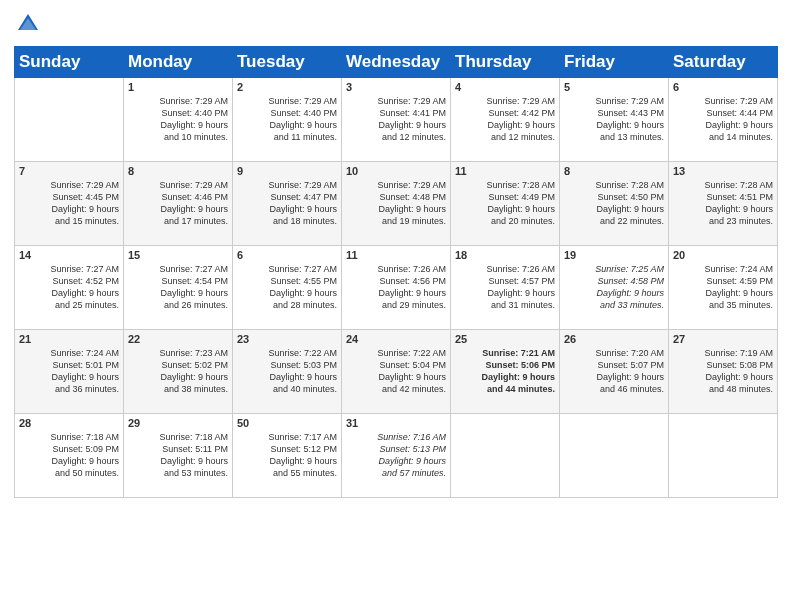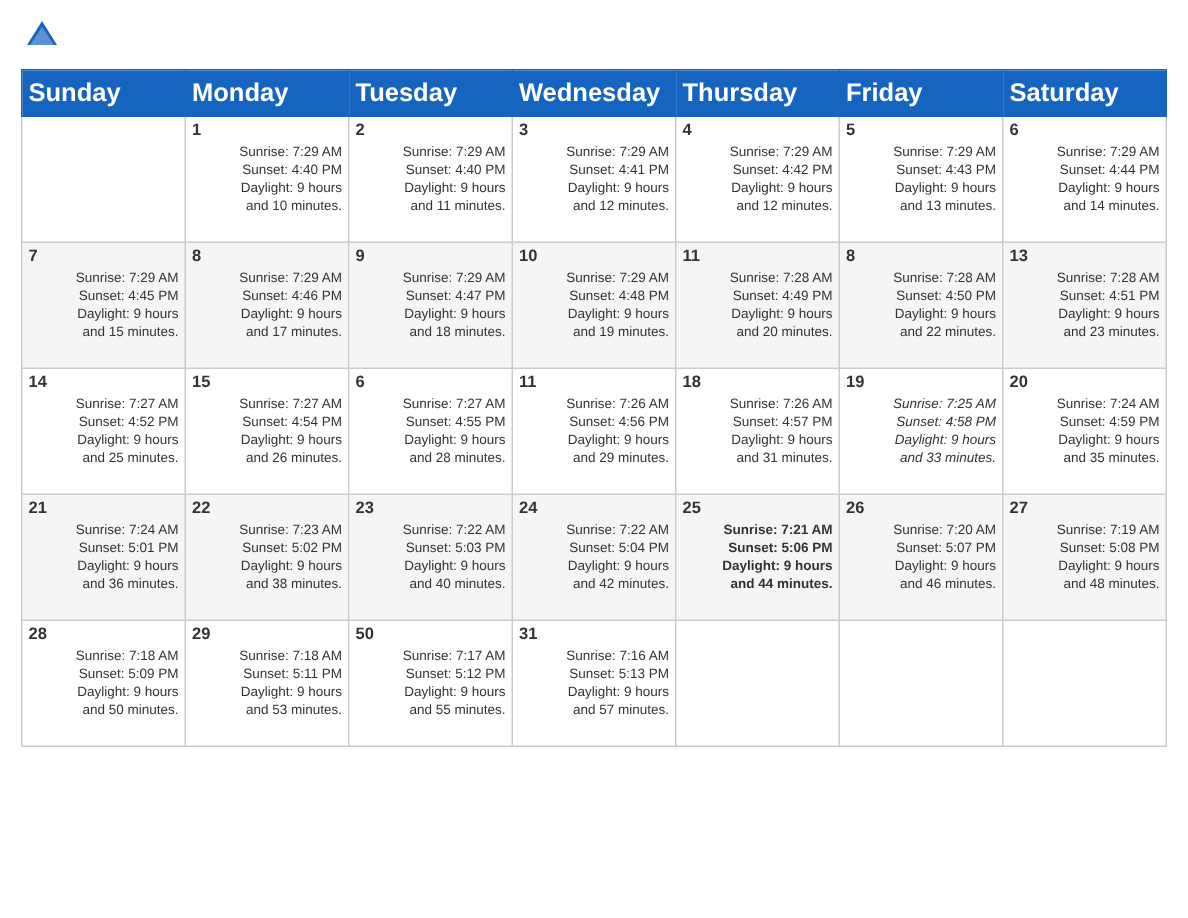--- a/index.html
+++ b/index.html
@@ -348,21 +348,21 @@
           </td>
           <td>
             <span class="day-num">50</span>
             <div class="cell-content" style="white-space: pre-line;">Sunrise: 7:17 AM
 Sunset: 5:12 PM
 Daylight: 9 hours
 and 55 minutes.</div>
           </td>
           <td>
             <span class="day-num">31</span>
-            <div class="cell-content" style="white-space: pre-line;">Sunrise: 7:16 AM
+            <div class="cell-content" style="white-space: pre-line; font-style: italic;">Sunrise: 7:16 AM
 Sunset: 5:13 PM
 Daylight: 9 hours
 and 57 minutes.</div>
           </td>
           <td></td>
           <td></td>
           <td></td>
         </tr>
       </tbody>
   </table>

